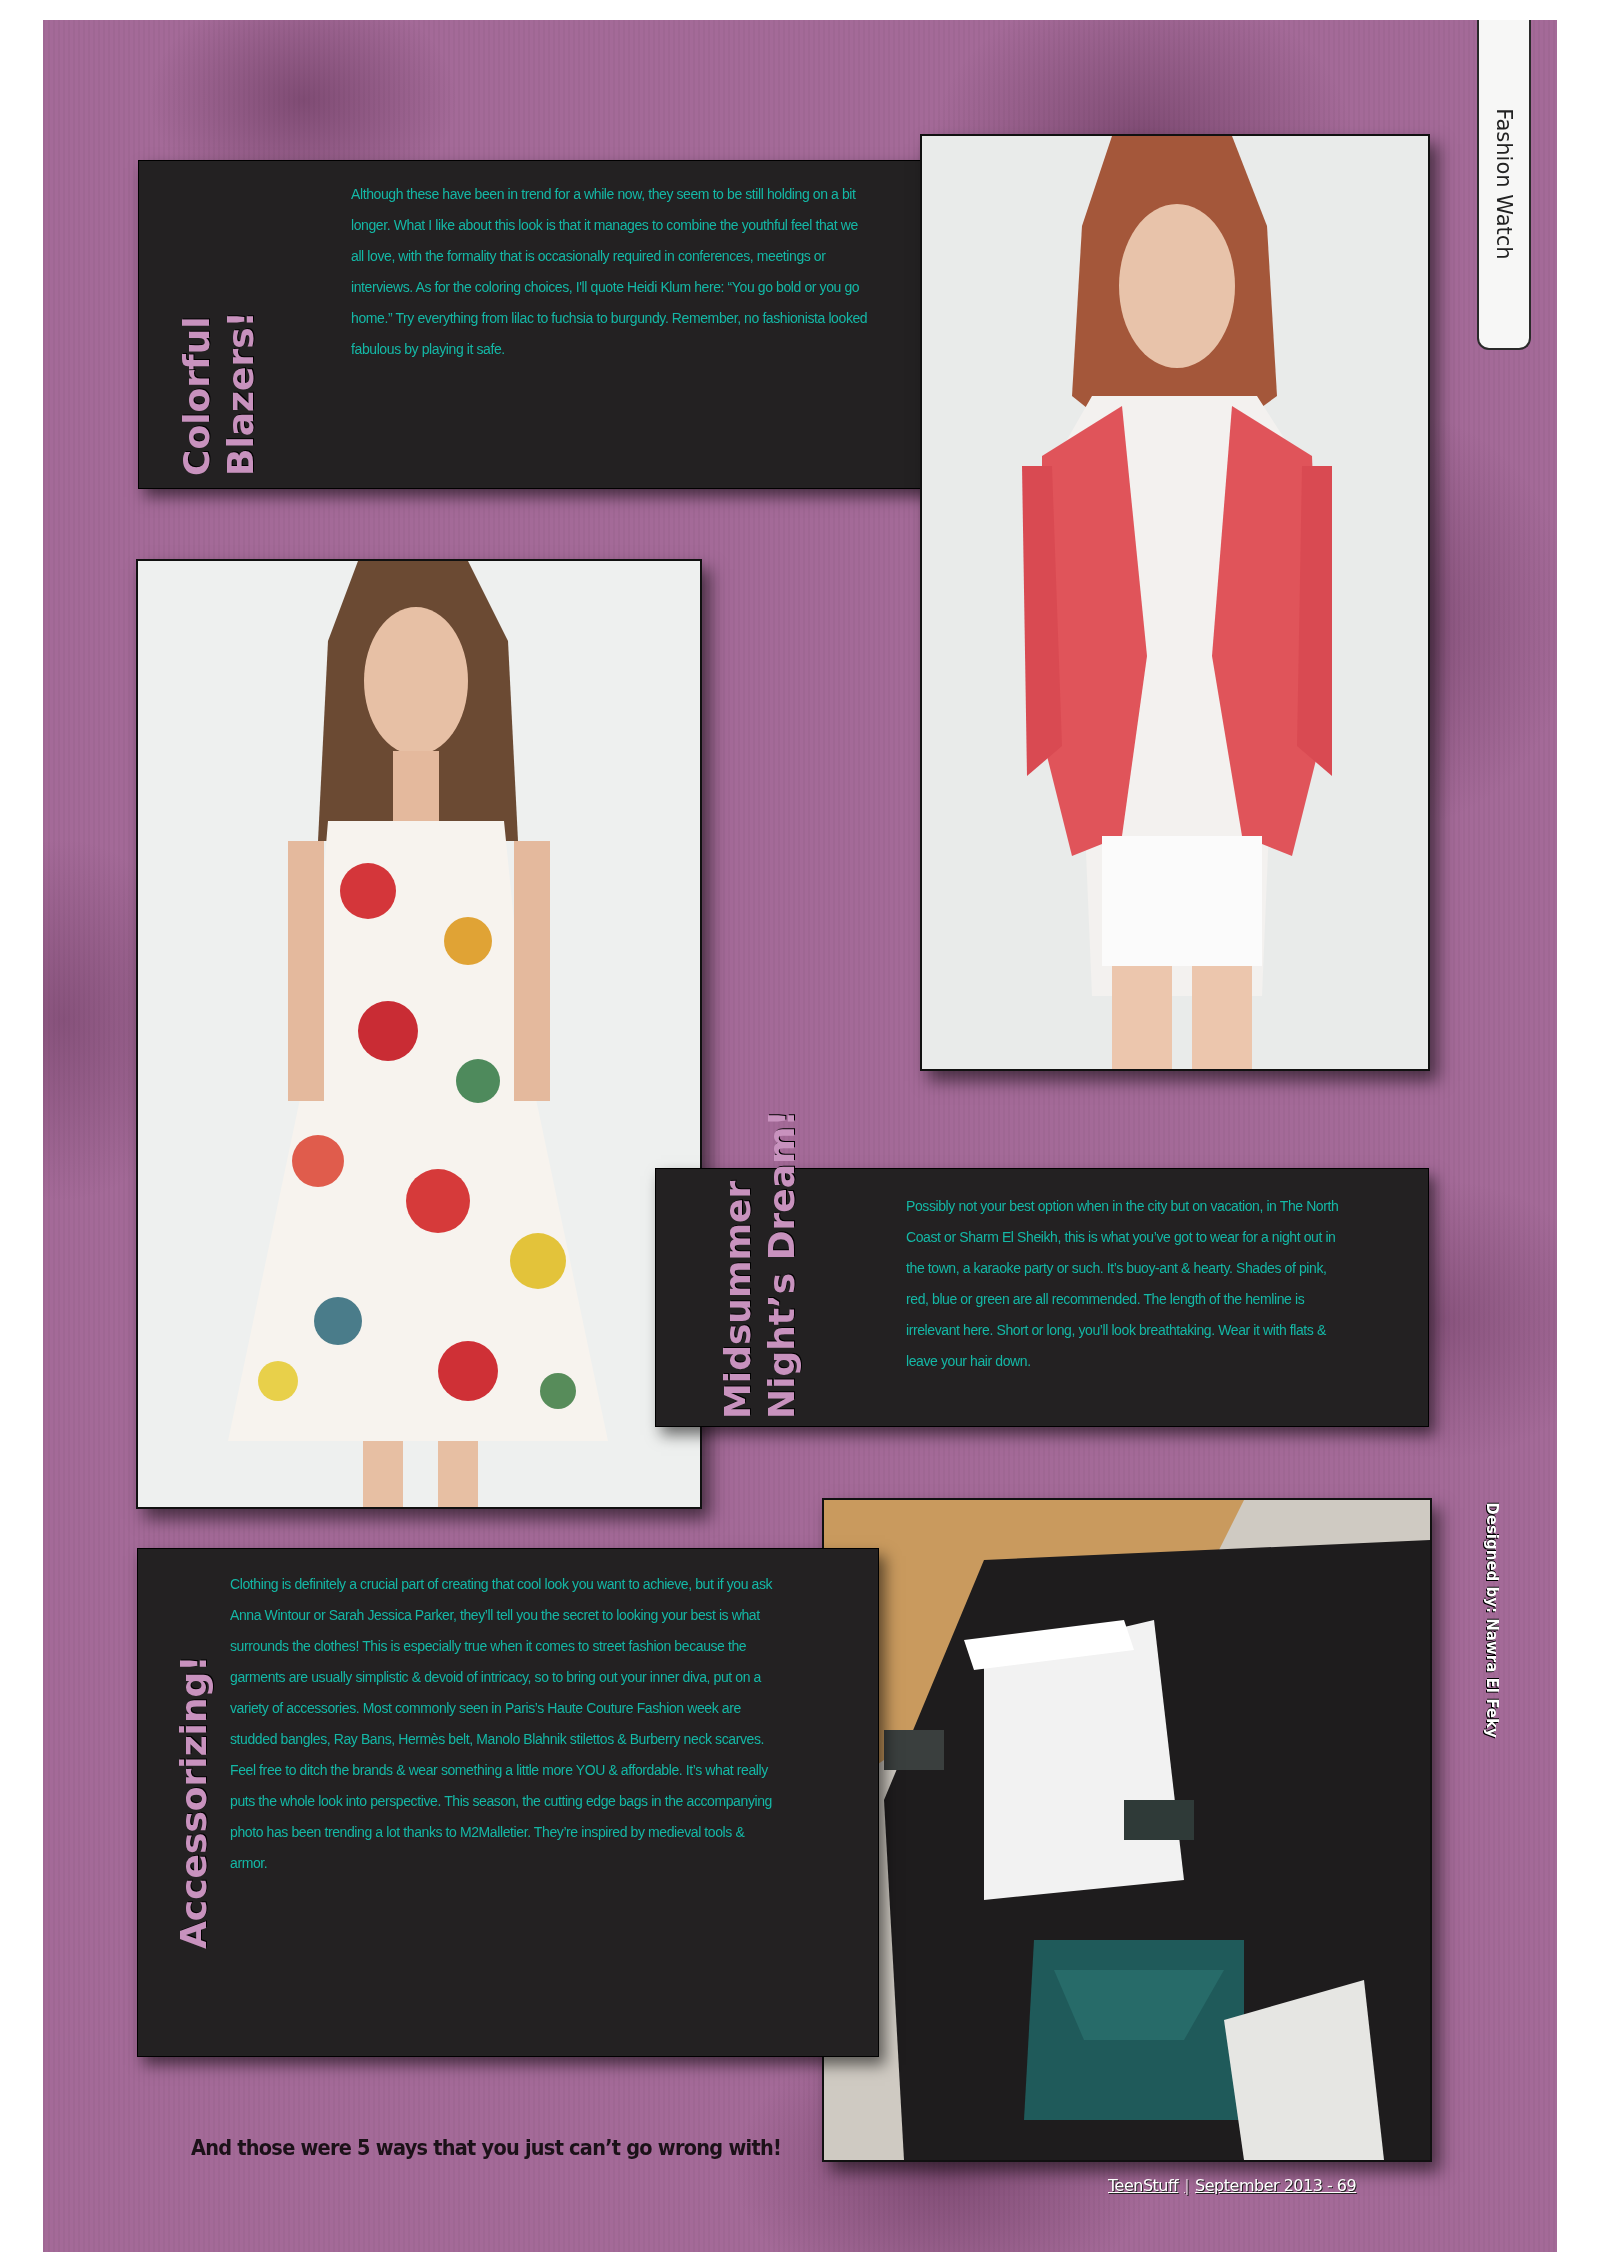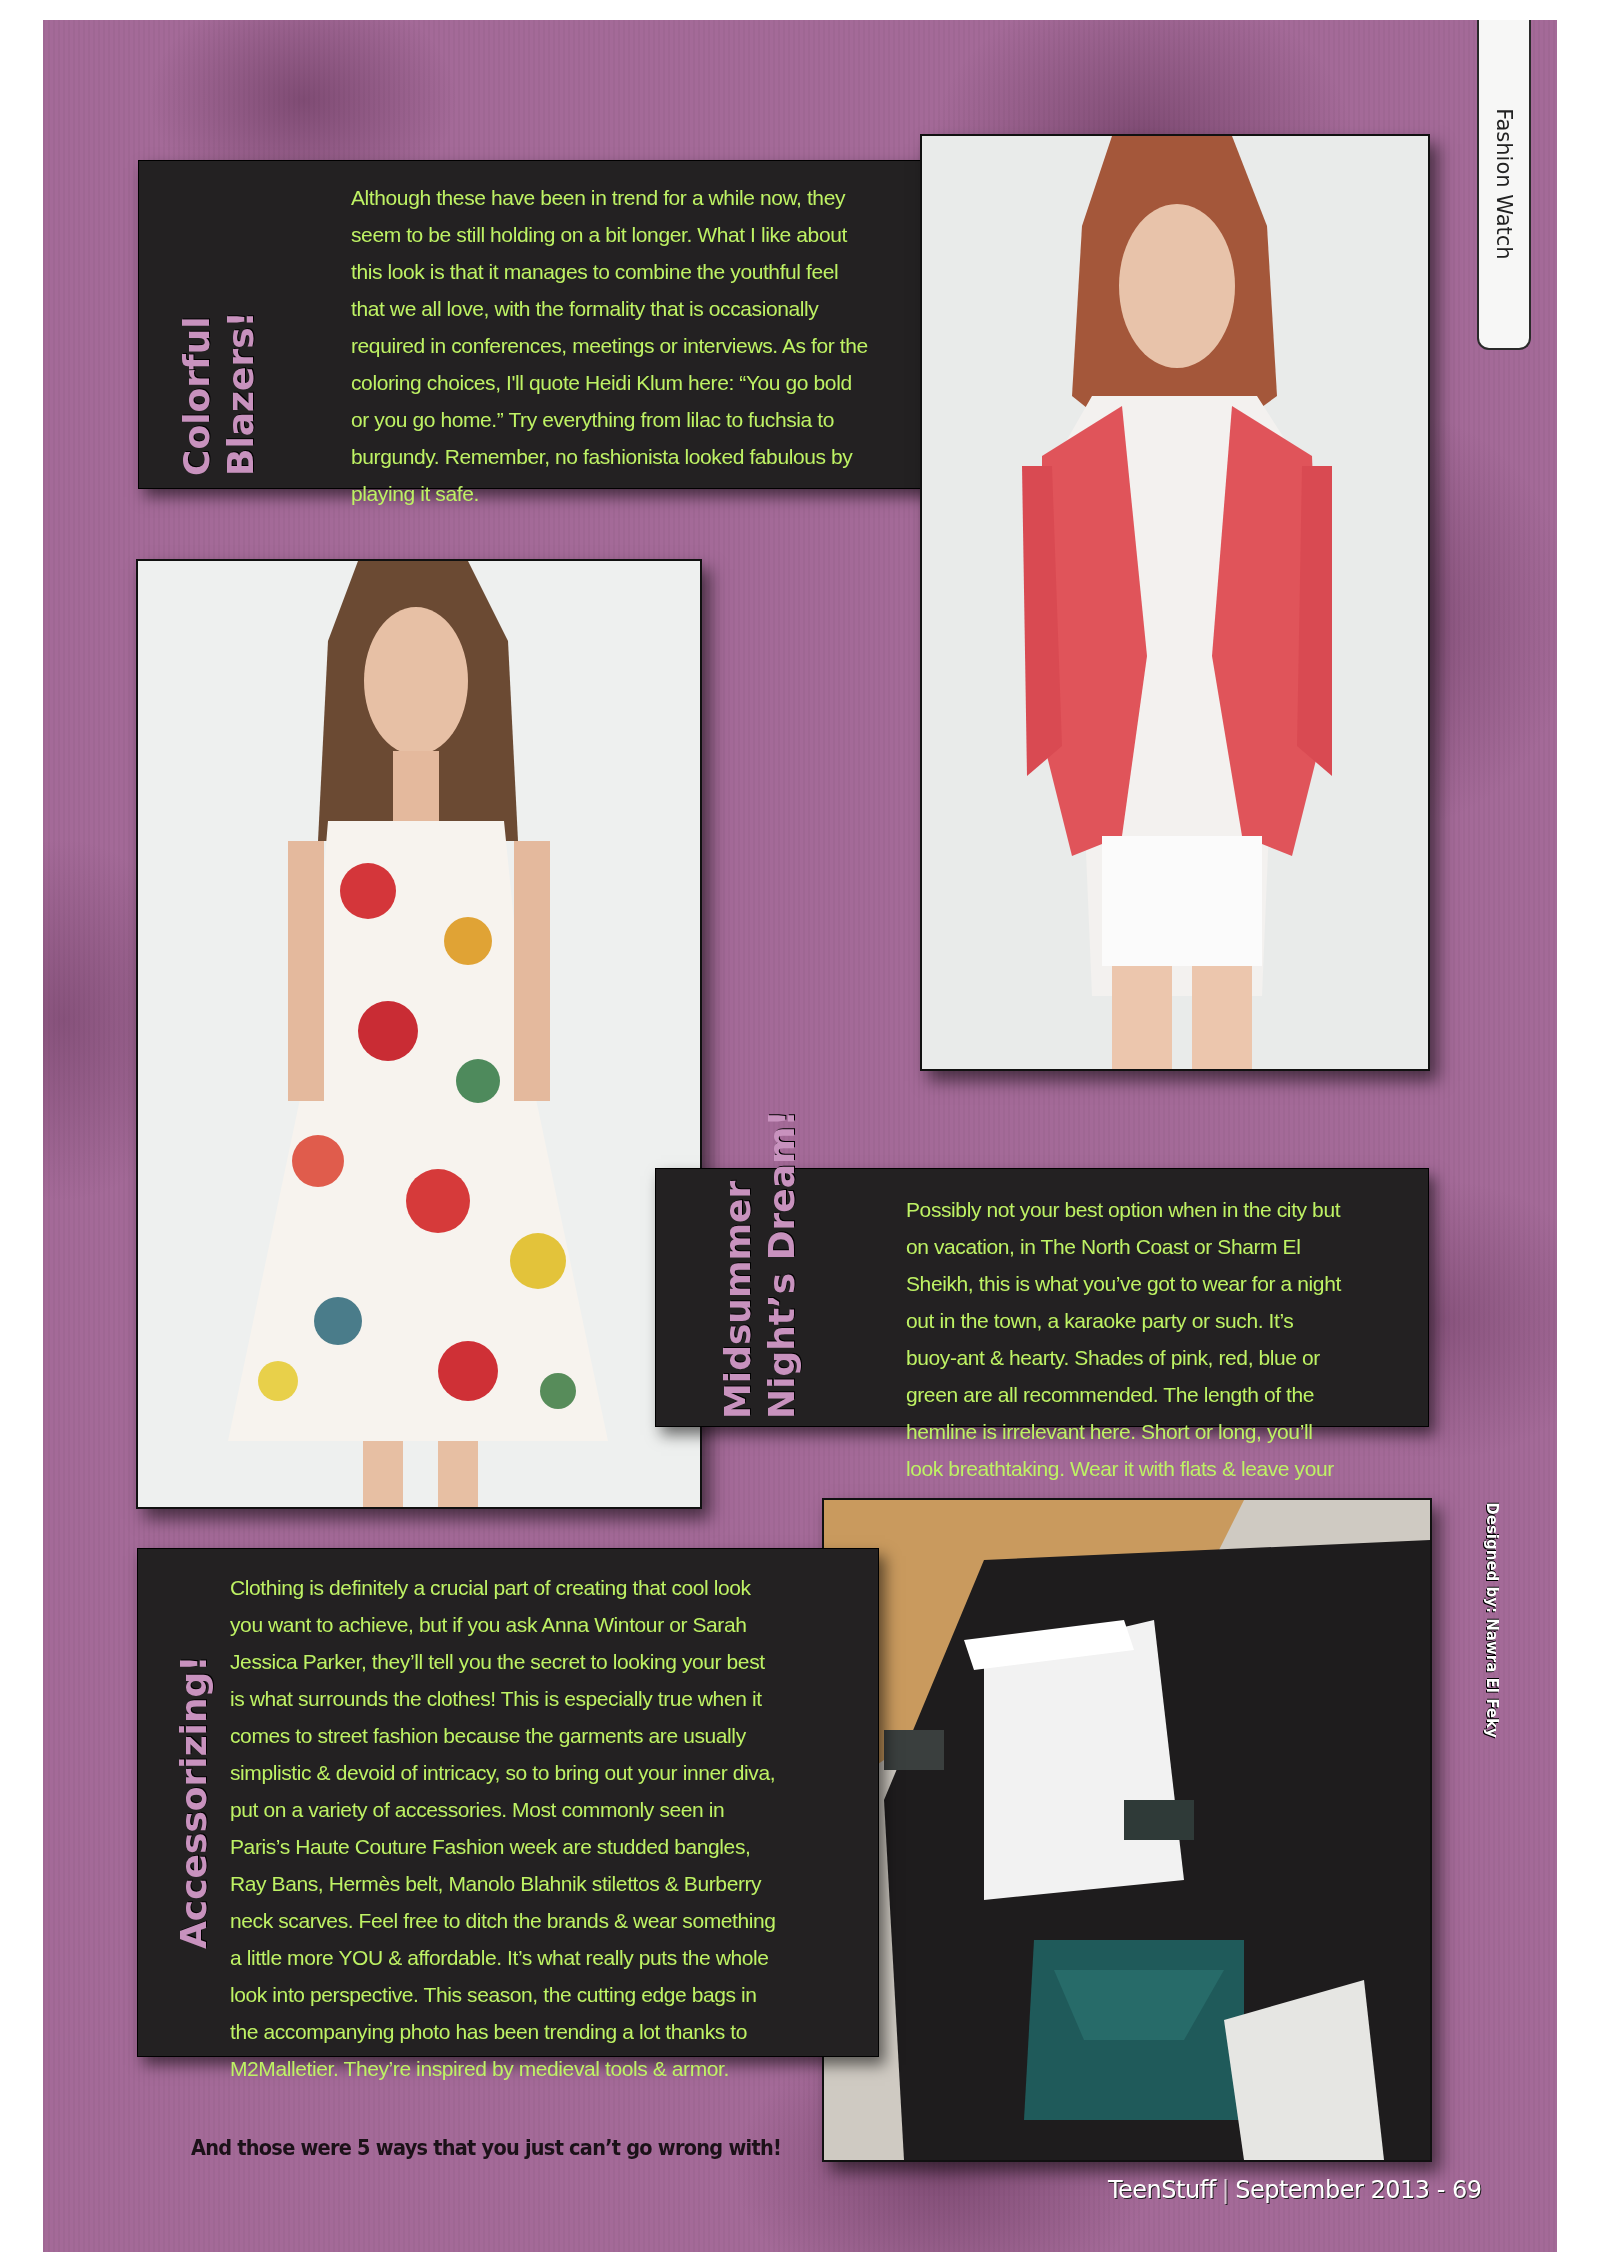--- a/index.html
+++ b/index.html
@@ -25,22 +25,22 @@
     border: 1px solid #000;
   }
   .box-title {
     position: absolute; writing-mode: vertical-rl; transform: rotate(180deg);
     color: #c892be; font-family: "DejaVu Sans", sans-serif; font-weight: bold;
     font-size: 36px; line-height: 44px; letter-spacing: 0px;
     text-shadow: 1px 1px 0 #000;
     white-space: nowrap;
   }
   .box-text {
-    position: absolute; color: #bef264; font-family: "Liberation Sans", sans-serif;
-    font-size: 21px; line-height: 37px; letter-spacing: -0.4px;
+    position: absolute; color: #14b8a6; font-family: "Liberation Sans", sans-serif;
+    font-size: 14px; line-height: 31px; letter-spacing: -0.4px;
   }
   .photo {
     position: absolute; border: 2px solid #111; box-shadow: 8px 10px 16px rgba(0,0,0,0.55);
     overflow: hidden; background: #eceeed;
   }
   .tab {
     position: absolute; left: 1477px; top: 20px; width: 54px; height: 330px;
     background: #f7f7f6; border: 2px solid #2a2a2a; border-top: none;
     border-radius: 0 0 12px 12px; box-sizing: border-box;
   }
@@ -58,22 +58,22 @@
     font-family: "DejaVu Sans", sans-serif; font-weight: bold; font-size: 15px;
     color: #fff; text-shadow: 1px 1px 0 #000, -1px 0 0 #000; white-space: nowrap;
   }
   .closing {
     position: absolute; left: 148px; top: 2116px;
     font-family: "DejaVu Sans", sans-serif; font-weight: bold; font-size: 21px;
     color: #1b1118; letter-spacing: -0.8px; transform: scaleX(0.92); transform-origin: left;
   }
   .footer {
     position: absolute; left: 1108px; top: 2176px;
-    font-family: "DejaVu Sans", sans-serif; font-size: 24px; color: #fff;
-    text-shadow: 1px 1px 0 #222; letter-spacing: -0.5px;
+    font-family: "DejaVu Sans", sans-serif; font-size: 16px; color: #fff;
+    text-shadow: 1px 1px 0 #222; letter-spacing: -0.5px; text-decoration: underline;
   }
   .footer .sep { color: #d9c5d3; margin: 0 6px; }
 </style>
 </head>
 <body>
 
 <div class="page">
 
   <div class="box" style="left:95px; top:140px; width:832px; height:327px;">
     <div class="box-title" style="left:36px; top:75px; height:240px;">

